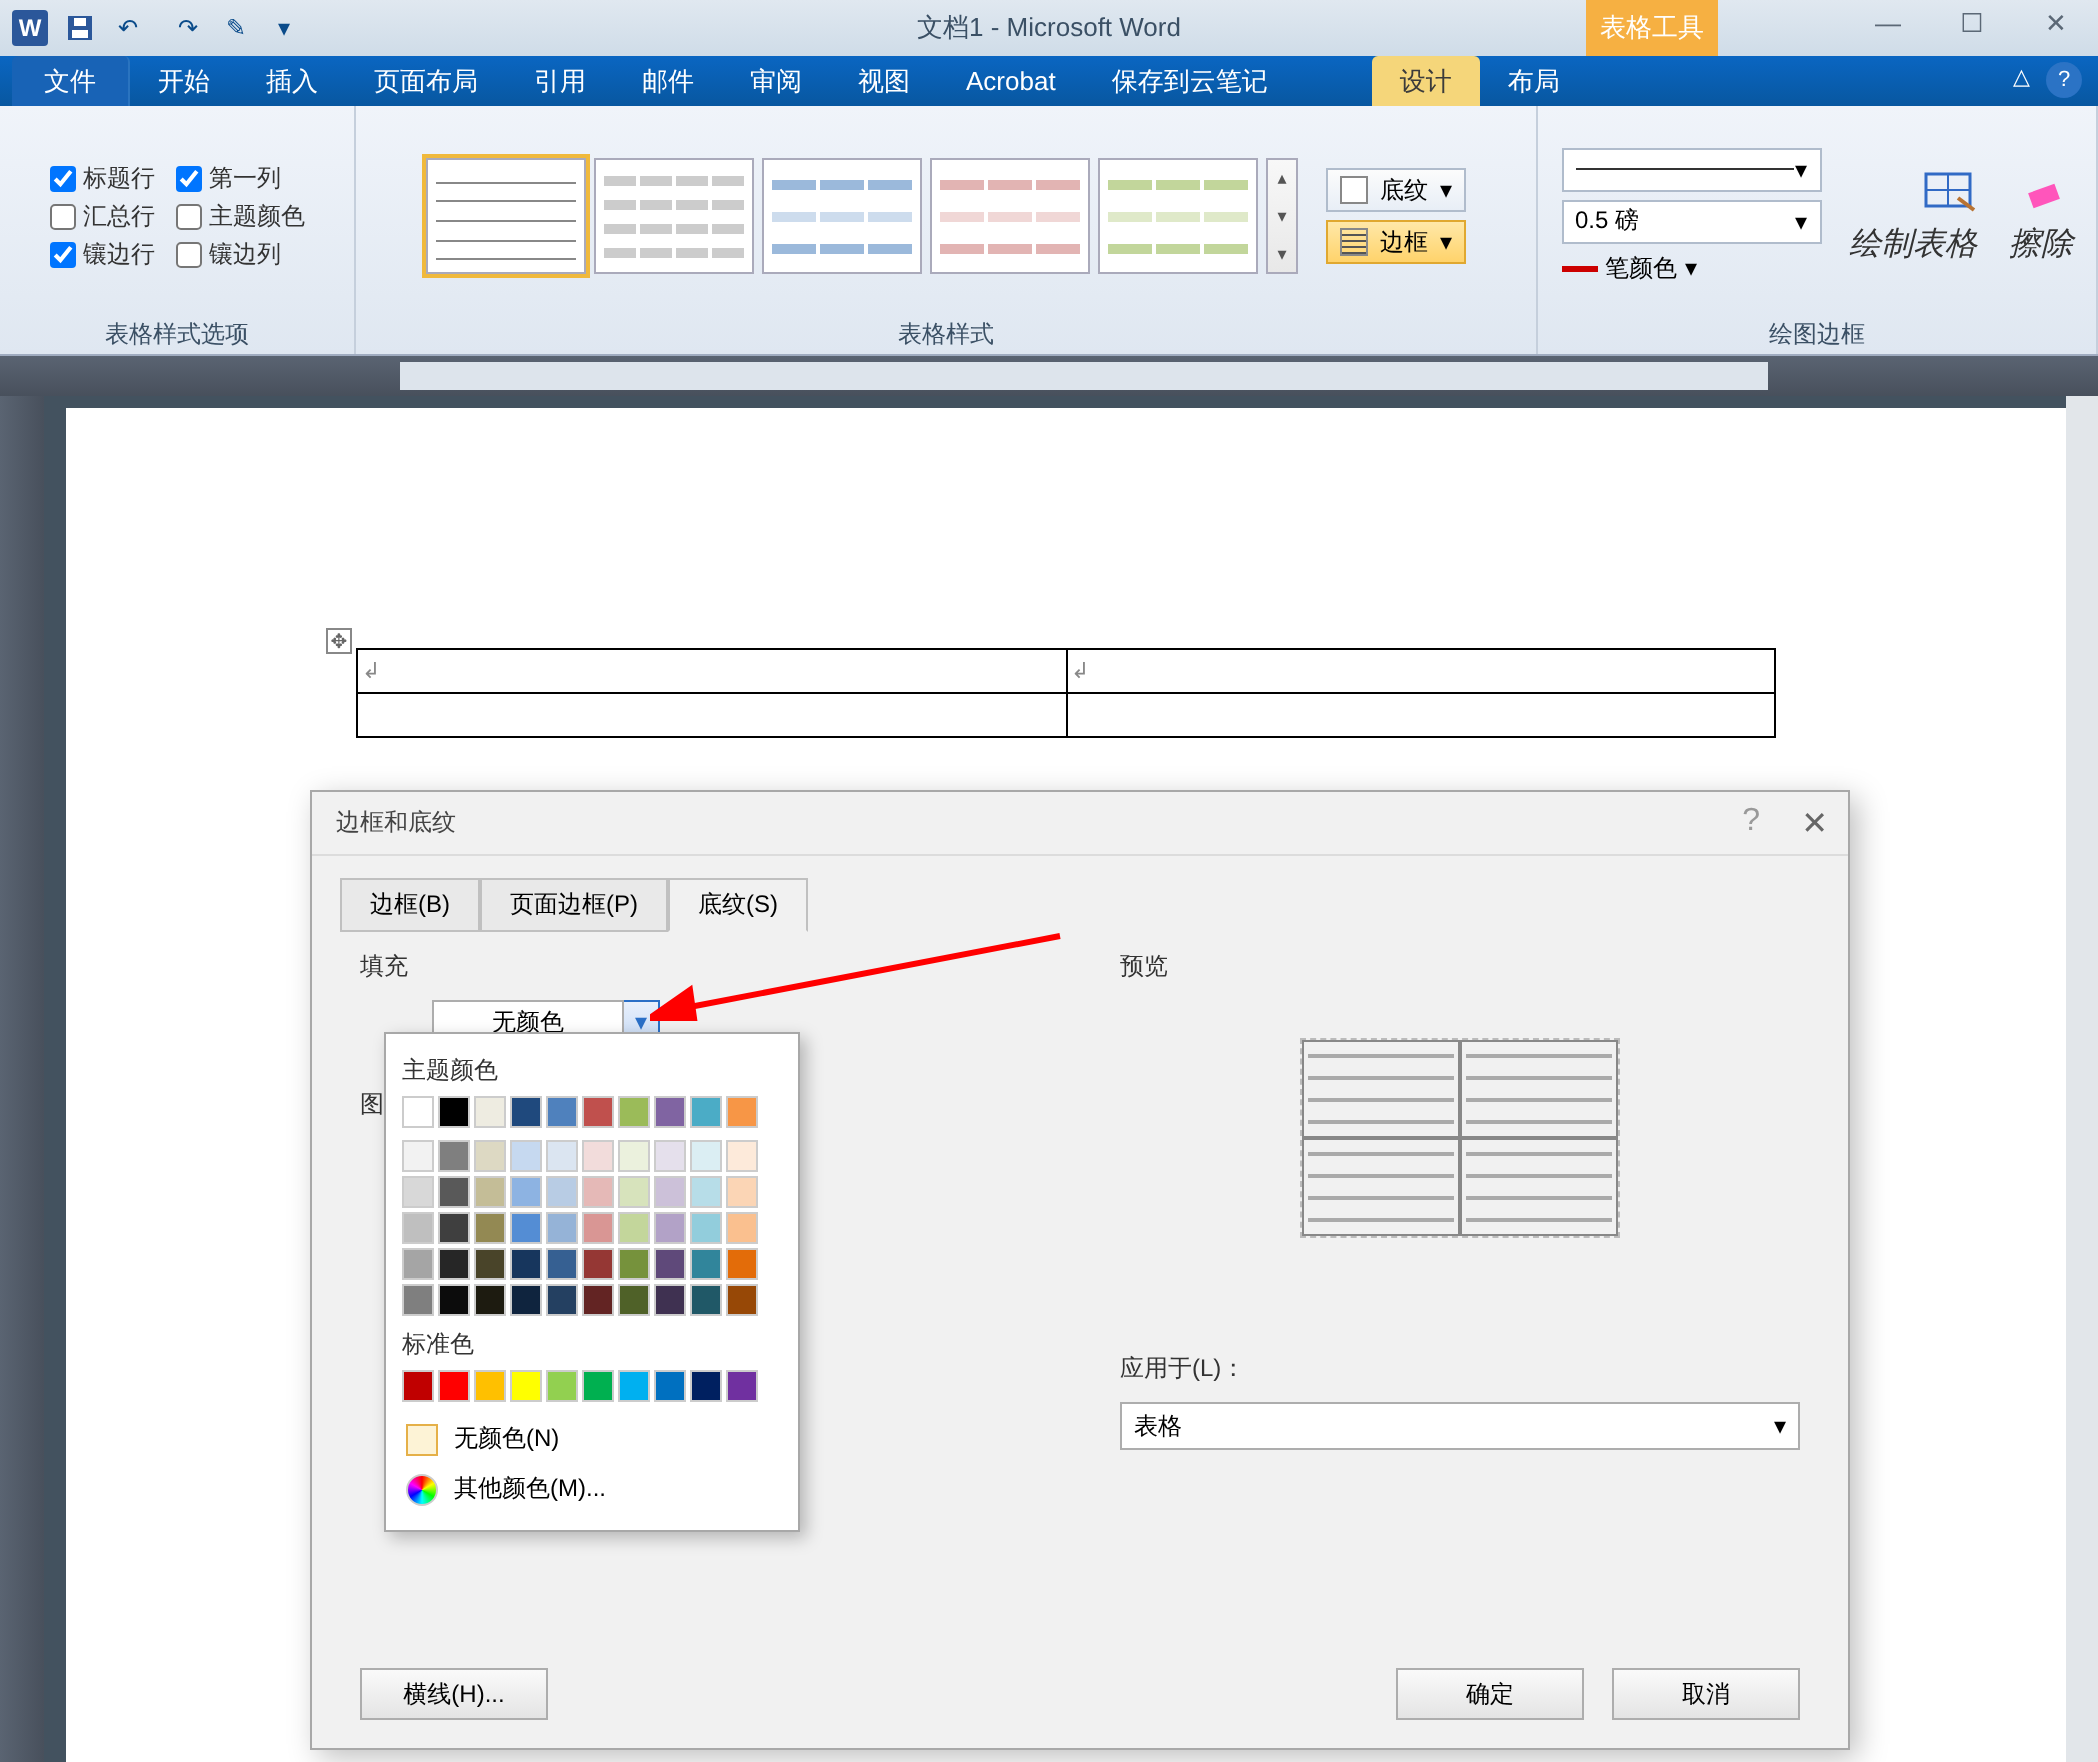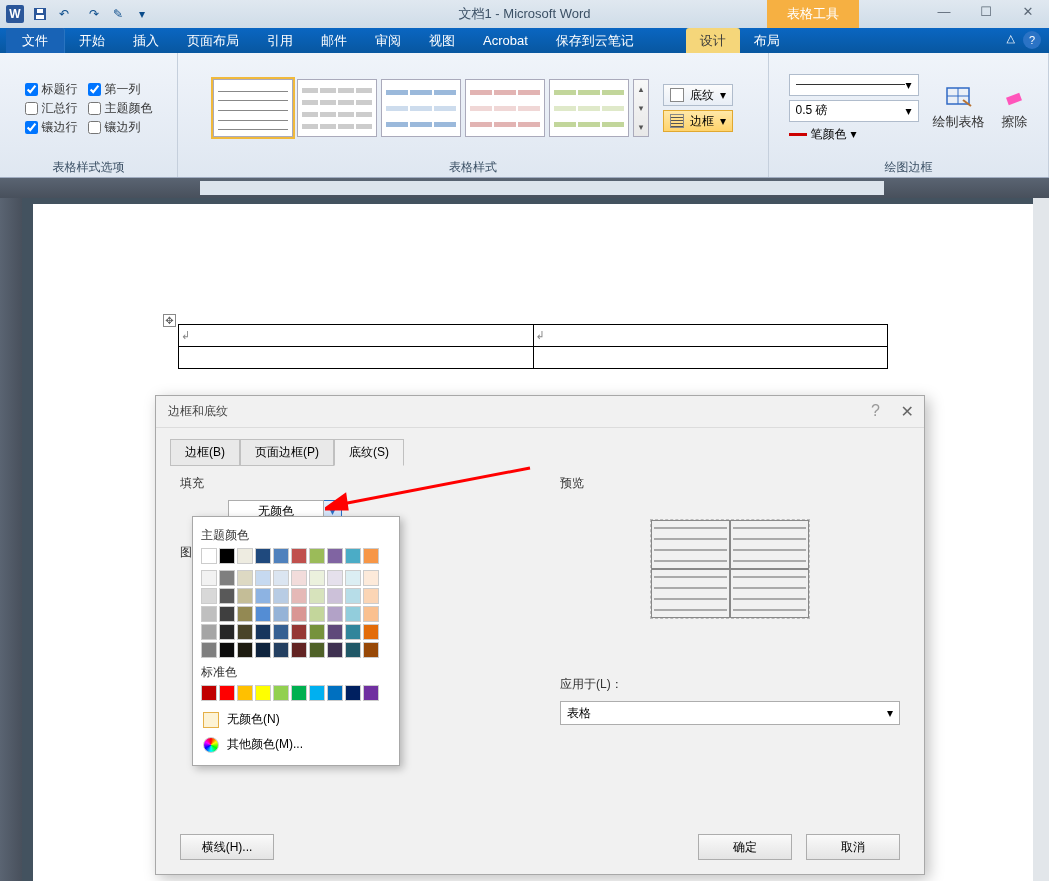--- a/index.html
+++ b/index.html
@@ -4,21 +4,21 @@
 <style>
 * { box-sizing: border-box; margin: 0; padding: 0; font-family: "Microsoft YaHei", "Segoe UI", sans-serif; }
 body { width: 1049px; height: 881px; background: #fff; overflow: hidden; position: relative; font-size: 12px; }
 
 
 .titlebar { height: 28px; background: linear-gradient(#e0e8f0,#cfdce8); display: flex; align-items: center; padding: 0 6px; position: relative; }
 .titlebar .word-icon { width: 18px; height: 18px; background: #2b579a; color: #fff; display: inline-flex; align-items: center; justify-content: center; border-radius: 2px; font-weight: bold; font-size: 12px; margin-right: 4px; }
 .qat-btn { width: 22px; height: 22px; display: inline-flex; align-items: center; justify-content: center; color: #0a4b8a; margin: 0 1px; cursor: pointer; }
 .qat-sep { width: 6px; }
 .title-text { position: absolute; left: 50%; transform: translateX(-50%); color: #3b5065; font-size: 13px; }
-.tool-context { position: absolute; right: 190px; top: 0; height: 28px; background: #f6b042; color: #fff; font-size: 13px; padding: 0 20px; display: flex; align-items: center; }
+.tool-context { position: absolute; right: 190px; top: 0; height: 28px; background: #f6b042; color: #fff; font-size: 13px; padding: 0 7px; display: flex; align-items: center; }
 .win-controls { position: absolute; right: 0; top: 0; display: flex; }
 .win-btn { width: 42px; height: 22px; display: flex; align-items: center; justify-content: center; color: #5b6876; font-size: 13px; cursor: pointer; }
 
 
 .ribbon-tabs { height: 25px; background: linear-gradient(#0a66c2,#0857a0); display: flex; align-items: stretch; padding-left: 6px; position: relative; }
 .file-tab { background: #1863b6; color: #fff; padding: 0 16px; display: flex; align-items: center; font-size: 13px; border-radius: 3px 3px 0 0; border-right: 1px solid #2a74c0; }
 .tab { color: #fff; padding: 0 14px; display: flex; align-items: center; font-size: 13px; cursor: pointer; }
 .tab.active { background: #f5d67a; color: #3b3b3b; border-radius: 3px 3px 0 0; }
 .help-btn { position: absolute; right: 8px; top: 3px; width: 18px; height: 18px; border-radius: 50%; background: #2b73c5; color: #fff; display: flex; align-items: center; justify-content: center; font-size: 11px; }
 .min-rib { position: absolute; right: 34px; top: 4px; color: #fff; font-size: 11px; }
@@ -44,21 +44,21 @@
 .gallery-more span { font-size: 9px; color: #555; }
 
 .shading-group { display: flex; flex-direction: column; gap: 4px; justify-content: flex-end; }
 .dd-btn { height: 22px; border: 1px solid #b0bccc; background: linear-gradient(#fcfcfc,#e8eef6); display: flex; align-items: center; padding: 0 6px; gap: 6px; font-size: 12px; cursor: pointer; }
 .dd-btn .swatch { width: 14px; height: 14px; border: 1px solid #888; }
 .dd-btn.highlighted { background: linear-gradient(#ffe8a8,#ffd36b); border-color: #e0a830; }
 
 .weight-box { width: 130px; height: 22px; border: 1px solid #b0bccc; background: #fff; display: flex; align-items: center; padding: 0 6px; justify-content: space-between; font-size: 12px; }
 
 .draw-group { display: flex; gap: 16px; align-items: center; }
-.vbtn { display: flex; flex-direction: column; align-items: center; gap: 4px; font-size: 13px; color: #333; cursor: pointer; }
+.vbtn { display: flex; flex-direction: column; align-items: flex-end; gap: 4px; font-size: 16px; color: #333; cursor: pointer; font-style: italic; }
 .vbtn .ico { width: 28px; height: 24px; display: flex; align-items: center; justify-content: center; }
 .sml-dd { display:flex; align-items:center; gap:4px; font-size:12px; cursor:pointer;}
 
 
 .ruler-h { height: 20px; background: linear-gradient(#5a6472,#48505c); position: relative; overflow: hidden; }
 .ruler-h .active-area { position:absolute; left:200px; right:165px; top:3px; bottom:3px; background:#dde4ec;}
 .ruler-v { width: 22px; background: linear-gradient(to right,#5a6472,#48505c); position: absolute; left: 0; top: 198px; bottom: 0; }
 
 
 .page-area { position: absolute; left: 22px; right: 2px; top: 198px; bottom: 0; background: #43525f; overflow: hidden; }
@@ -71,21 +71,21 @@
 .dialog { position: absolute; left: 155px; top: 395px; width: 770px; height: 480px; background: #f1f1f1; border: 1px solid #a8a8a8; box-shadow: 4px 4px 14px rgba(0,0,0,0.25); }
 .dlg-title { height: 32px; display: flex; align-items: center; padding: 0 12px; font-size: 12px; color: #444; position: relative; border-bottom: 1px solid #dcdcdc; }
 .dlg-close { position: absolute; right: 10px; top: 6px; font-size: 16px; color: #666; cursor: pointer; }
 .dlg-help { position: absolute; right: 44px; top: 6px; font-size: 16px; color: #999; cursor: pointer; }
 .dlg-tabs { display: flex; padding: 10px 14px 0; gap: 0; }
 .dlg-tab { padding: 4px 14px; border: 1px solid #c0c0c0; background: #e9e9e9; font-size: 12px; cursor: pointer; position: relative; top: 1px; }
 .dlg-tab.active { background: #f1f1f1; border-bottom-color: #f1f1f1; z-index: 2; }
 .dlg-body { padding: 10px 24px; display: flex; gap: 40px; }
 .dlg-left, .dlg-right { flex: 1; }
 .sect-label { font-size: 12px; color: #333; margin-bottom: 8px; }
-.fill-row { display: flex; align-items: center; gap: 0; margin-left: 48px; }
+.fill-row { display: flex; align-items: center; gap: 0; margin-left: 36px; }
 .fill-dd { width: 96px; height: 22px; border: 1px solid #adadad; background: #fff; display: flex; align-items: center; justify-content: center; font-size: 12px; }
 .fill-arrow { width: 18px; height: 22px; border: 1px solid #2a6fc7; border-left: none; background: linear-gradient(#e8f0fc,#c8dcf6); display: flex; align-items: center; justify-content: center; color: #2a6fc7; cursor: pointer; }
 
 .preview-box { border: 1px solid transparent; padding: 16px; margin-top: 10px; }
 .preview-grid { width: 160px; height: 100px; border: 1px dashed #bbb; margin: 0 auto; position: relative; display: grid; grid-template: 1fr 1fr / 1fr 1fr; }
 .preview-grid div { border: 1px solid #888; display: flex; flex-direction: column; justify-content: space-around; padding: 2px; }
 .preview-grid div span { height: 2px; background: #aaa; }
 
 .apply-row { margin-top: 40px; }
 .sel-box { width: 100%; height: 24px; border: 1px solid #adadad; background: #fff; display: flex; align-items: center; padding: 0 6px; justify-content: space-between; margin-top: 6px; cursor: pointer; }

